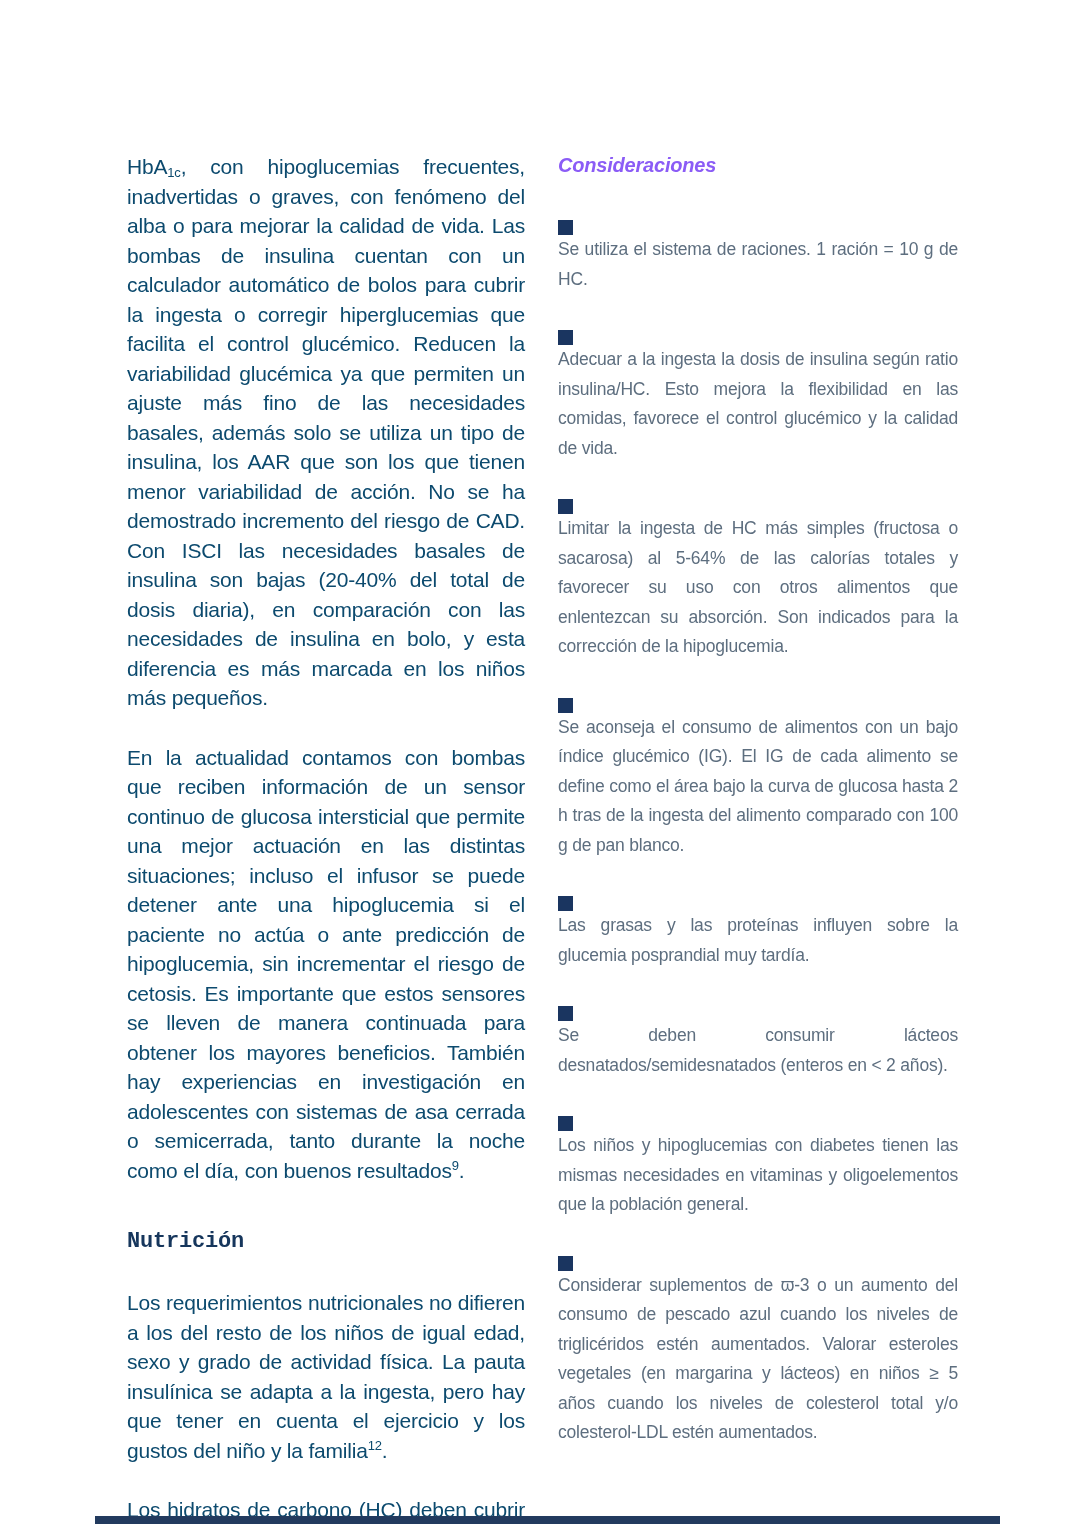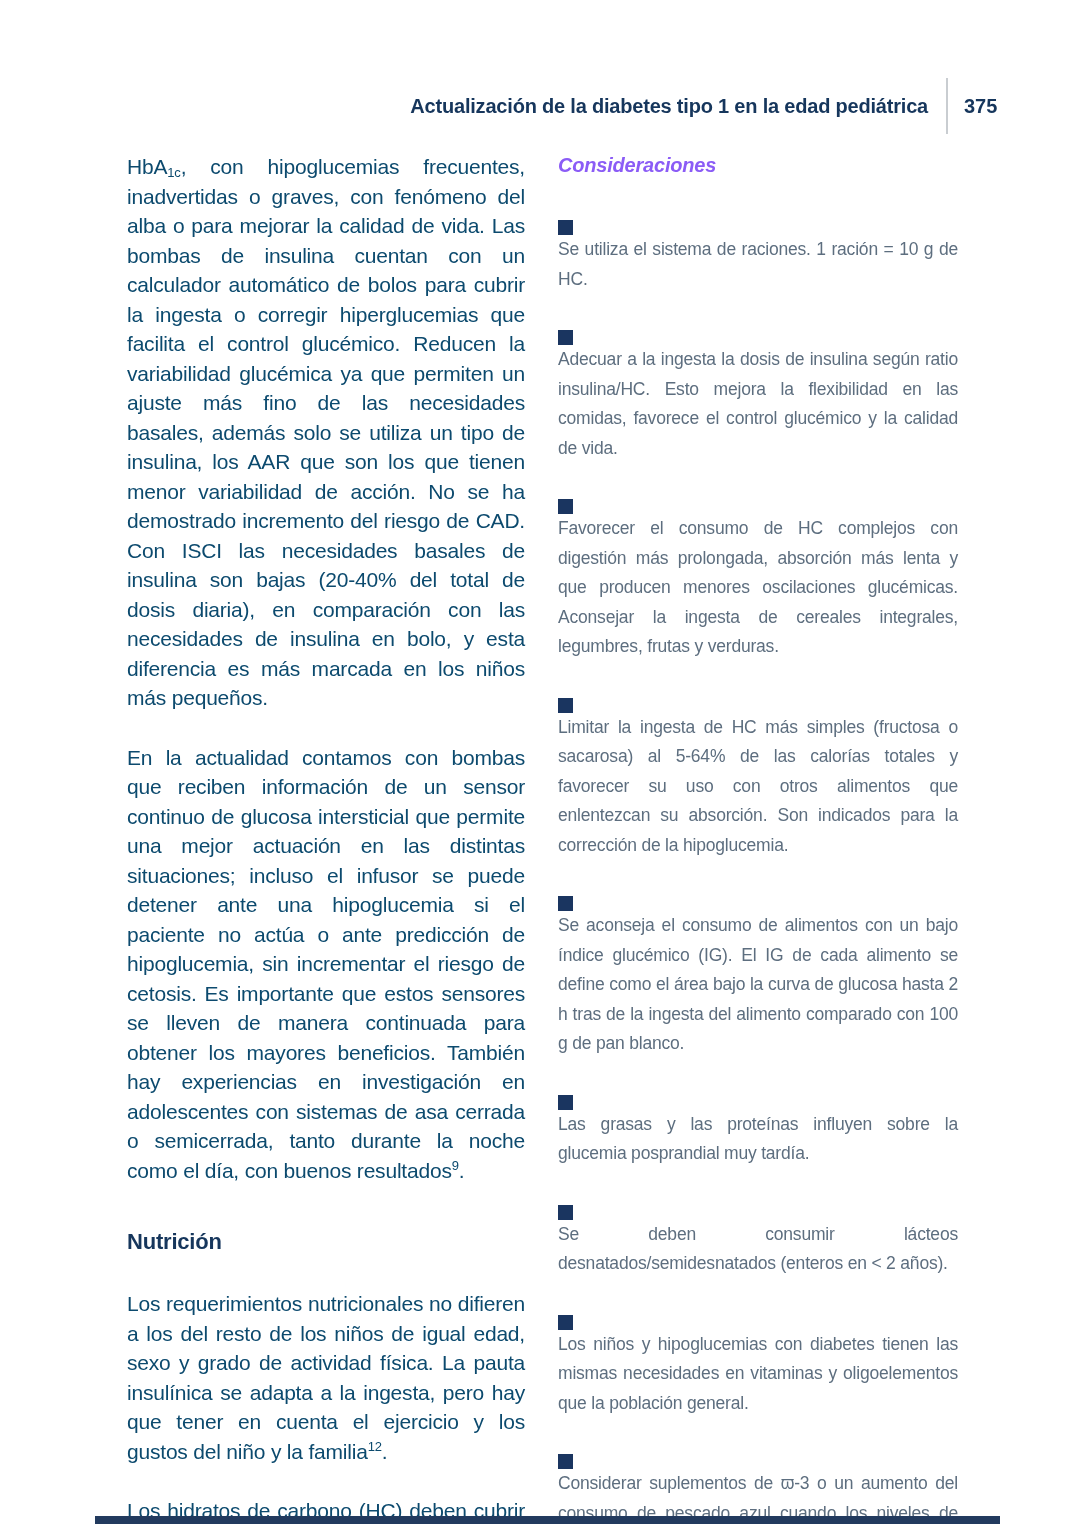--- a/index.html
+++ b/index.html
@@ -73,20 +73,21 @@
     line-height: 0;
     vertical-align: super;
   }
 
   .section-heading {
     margin: 44px 0 34px 0;
     font-size: 22px;
     font-weight: bold;
     color: #16365c;
     letter-spacing: -0.2px;
+    font-family: Liberation Mono, monospace;
   }
 
   .considerations-heading {
     margin: 2px 0 36px 0;
     font-size: 20px;
     font-weight: bold;
     font-style: italic;
     color: #8b5cf6;
     letter-spacing: -0.2px;
   }
@@ -127,25 +128,20 @@
     bottom: 0;
     height: 8px;
     background: #223a5e;
   }
 </style>
 </head>
 <body>
 
 <div class="page">
 
-  <header class="page-header">
-    <div class="running-title">Actualización de la diabetes tipo 1 en la edad pediátrica</div>
-    <div class="header-divider"></div>
-    <div class="page-number">375</div>
-  </header>
 
   <main class="columns">
 
     <section class="col left">
       <p class="body-text">HbA<sub>1c</sub>, con hipoglucemias frecuentes, inadvertidas o graves, con fenómeno del alba o para mejorar la calidad de vida. Las bombas de insulina cuentan con un calculador automático de bolos para cubrir la ingesta o corregir hiperglucemias que facilita el control glucémico. Reducen la variabilidad glucémica ya que permiten un ajuste más fino de las necesidades basales, además solo se utiliza un tipo de insulina, los AAR que son los que tienen menor variabilidad de acción. No se ha demostrado incremento del riesgo de CAD. Con ISCI las necesidades basales de insulina son bajas (20-40% del total de dosis diaria), en comparación con las necesidades de insulina en bolo, y esta diferencia es más marcada en los niños más pequeños.</p>
       <p class="body-text">En la actualidad contamos con bombas que reciben información de un sensor continuo de glucosa intersticial que permite una mejor actuación en las distintas situaciones; incluso el infusor se puede detener ante una hipoglucemia si el paciente no actúa o ante predicción de hipoglucemia, sin incrementar el riesgo de cetosis. Es importante que estos sensores se lleven de manera continuada para obtener los mayores beneficios. También hay experiencias en investigación en adolescentes con sistemas de asa cerrada o semicerrada, tanto durante la noche como el día, con buenos resultados<sup>9</sup>.</p>
       <h2 class="section-heading">Nutrición</h2>
       <p class="body-text">Los requerimientos nutricionales no difieren a los del resto de los niños de igual edad, sexo y grado de actividad física. La pauta insulínica se adapta a la ingesta, pero hay que tener en cuenta el ejercicio y los gustos del niño y la familia<sup>12</sup>.</p>
       <p class="body-text">Los hidratos de carbono (HC) deben cubrir 50-55% de las calorías totales. Las grasas: 25-35% (&lt;10% ácidos grasos saturados e insaturados trans; &lt;10% ácidos grasos poliinsaturados; 10-20% ácidos grasos monoinsaturados, especialmente cis; &lt;300 mg/día de colesterol) y las proteínas de 15-20% de las calorías con un aporte de fibra: 30-35 g/día<sup>5</sup>.</p>
     </section>
@@ -153,24 +149,20 @@
     <section class="col right">
       <h2 class="considerations-heading">Consideraciones</h2>
       <ul class="bullet-list">
           <li class="bullet-item">
             <span class="bullet-square"></span>
             <span class="bullet-text">Se utiliza el sistema de raciones. 1 ración = 10 g de HC.</span>
           </li>
           <li class="bullet-item">
             <span class="bullet-square"></span>
             <span class="bullet-text">Adecuar a la ingesta la dosis de insulina según ratio insulina/HC. Esto mejora la flexibilidad en las comidas, favorece el control glucémico y la calidad de vida.</span>
-          </li>
-          <li class="bullet-item">
-            <span class="bullet-square"></span>
-            <span class="bullet-text">Favorecer el consumo de HC complejos con digestión más prolongada, absorción más lenta y que producen menores oscilaciones glucémicas. Aconsejar la ingesta de cereales integrales, legumbres, frutas y verduras.</span>
           </li>
           <li class="bullet-item">
             <span class="bullet-square"></span>
             <span class="bullet-text">Limitar la ingesta de HC más simples (fructosa o sacarosa) al 5-64% de las calorías totales y favorecer su uso con otros alimentos que enlentezcan su absorción. Son indicados para la corrección de la hipoglucemia.</span>
           </li>
           <li class="bullet-item">
             <span class="bullet-square"></span>
             <span class="bullet-text">Se aconseja el consumo de alimentos con un bajo índice glucémico (IG). El IG de cada alimento se define como el área bajo la curva de glucosa hasta 2 h tras de la ingesta del alimento comparado con 100 g de pan blanco.</span>
           </li>
           <li class="bullet-item">

